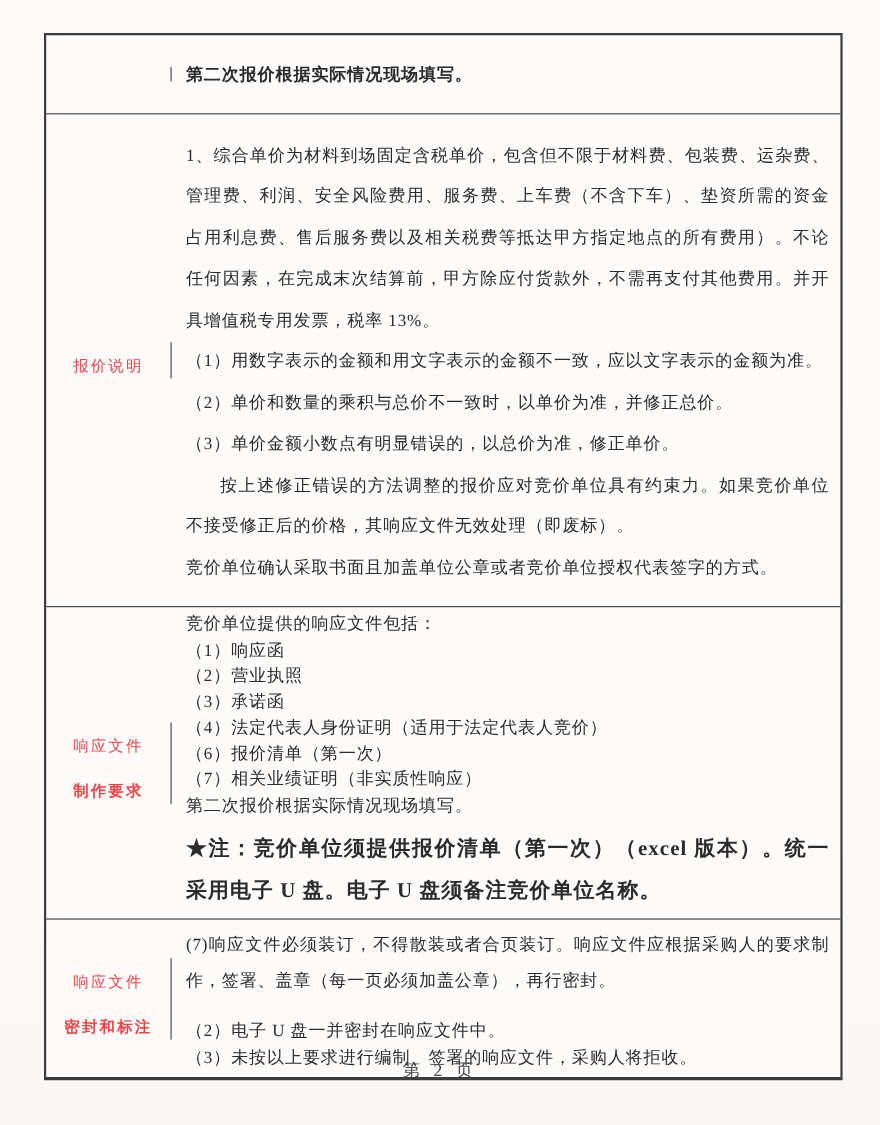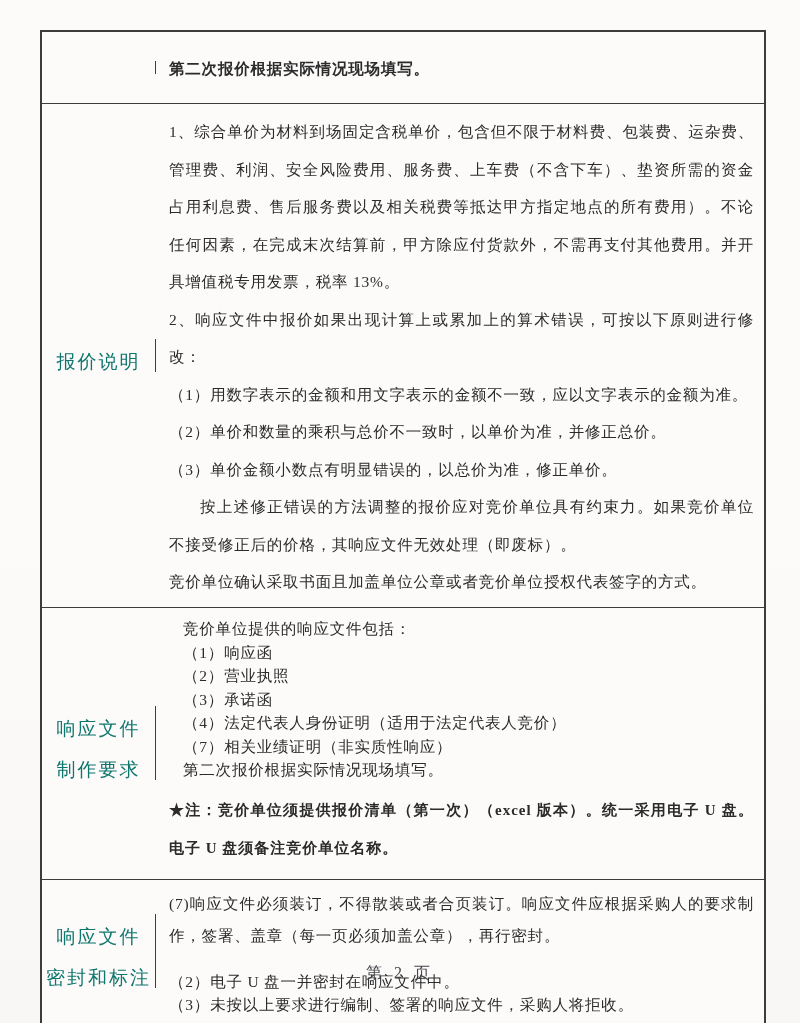--- a/index.html
+++ b/index.html
@@ -41,30 +41,31 @@
   }
   .cell {
     box-sizing: border-box;
   }
   .label-cell {
     width: 114px;
     flex: 0 0 114px;
     border-right: 1.5px solid #3c3c3c;
     text-align: center;
     padding-top: 13px;
-    font-size: 19px;
+    font-size: 14px;
     letter-spacing: 2px;
-    color: #0f766e;
+    color: #ef4444;
   }
   .label-cell .label-line {
     display: block;
     line-height: 20px;
   }
   .label-cell .label-line + .label-line {
     margin-top: 21px;
+    font-weight: bold;
   }
   .content-cell {
     flex: 1 1 auto;
     padding: 6px 10px 6px 13px;
     font-size: 15.5px;
     letter-spacing: 0.8px;
     color: #2b2b2b;
   }
   .content-cell p {
     margin: 0;
@@ -83,25 +84,24 @@
     line-height: 37.5px;
   }
   .row2 .content-cell { padding-top: 9px; }
   .indent-2em { text-indent: 2em; }
   
   .row3 { min-height: 272px; }
   .row3 .content-cell { padding-top: 4px; }
   .row3 .content-cell p.tight {
     line-height: 23.5px;
     text-align: left;
-    margin-left: 14px;
   }
   .row3 .content-cell p.note {
     font-weight: bold;
-    font-size: 15px;
+    font-size: 19px;
     line-height: 38px;
     margin-top: 9px;
     letter-spacing: 1px;
   }
   
   .row4 { min-height: 110px; }
   .row4 .content-cell { padding-top: 8px; }
   .row4 .content-cell p.loose {
     line-height: 32px;
   }
@@ -136,40 +136,40 @@
         <p>第二次报价根据实际情况现场填写。</p>
       </div>
     </div>
 
     <div class="row row2">
       <div class="cell label-cell">
         <span class="label-line">报价说明</span>
       </div>
       <div class="cell content-cell">
         <p>1、综合单价为材料到场固定含税单价，包含但不限于材料费、包装费、运杂费、管理费、利润、安全风险费用、服务费、上车费（不含下车）、垫资所需的资金占用利息费、售后服务费以及相关税费等抵达甲方指定地点的所有费用）。不论任何因素，在完成末次结算前，甲方除应付货款外，不需再支付其他费用。并开具增值税专用发票，税率 13%。</p>
-        <p>2、响应文件中报价如果出现计算上或累加上的算术错误，可按以下原则进行修改：</p>
         <p>（1）用数字表示的金额和用文字表示的金额不一致，应以文字表示的金额为准。</p>
         <p>（2）单价和数量的乘积与总价不一致时，以单价为准，并修正总价。</p>
         <p>（3）单价金额小数点有明显错误的，以总价为准，修正单价。</p>
         <p class="indent-2em">按上述修正错误的方法调整的报价应对竞价单位具有约束力。如果竞价单位不接受修正后的价格，其响应文件无效处理（即废标）。</p>
         <p>竞价单位确认采取书面且加盖单位公章或者竞价单位授权代表签字的方式。</p>
       </div>
     </div>
 
     <div class="row row3">
       <div class="cell label-cell">
         <span class="label-line">响应文件</span>
         <span class="label-line">制作要求</span>
       </div>
       <div class="cell content-cell">
         <p class="tight">竞价单位提供的响应文件包括：</p>
         <p class="tight">（1）响应函</p>
         <p class="tight">（2）营业执照</p>
         <p class="tight">（3）承诺函</p>
         <p class="tight">（4）法定代表人身份证明（适用于法定代表人竞价）</p>
+        <p class="tight">（6）报价清单（第一次）</p>
         <p class="tight">（7）相关业绩证明（非实质性响应）</p>
         <p class="tight">第二次报价根据实际情况现场填写。</p>
         <p class="note">★注：竞价单位须提供报价清单（第一次）（excel 版本）。统一采用电子 U 盘。电子 U 盘须备注竞价单位名称。</p>
       </div>
     </div>
 
     <div class="row row4">
       <div class="cell label-cell">
         <span class="label-line">响应文件</span>
         <span class="label-line">密封和标注</span>

